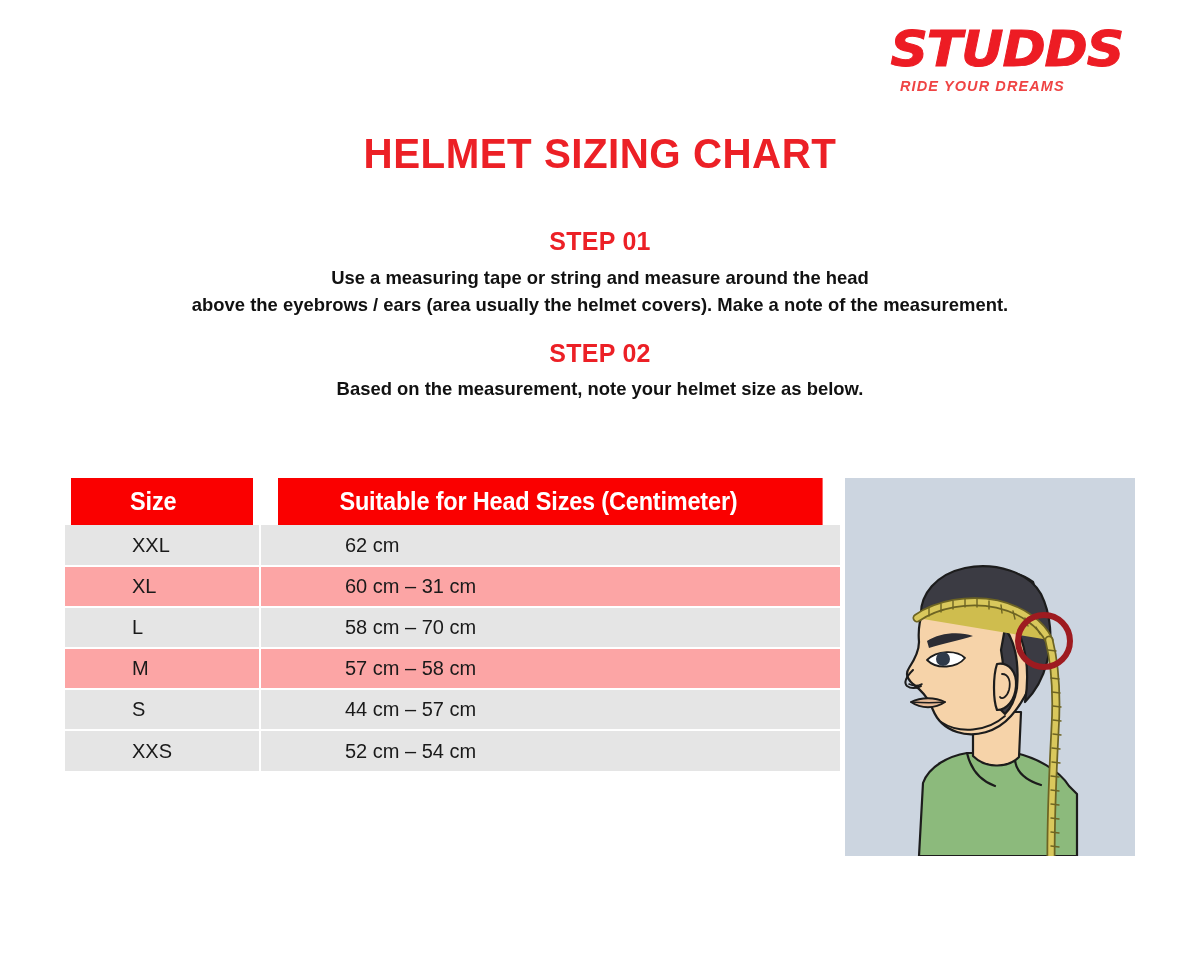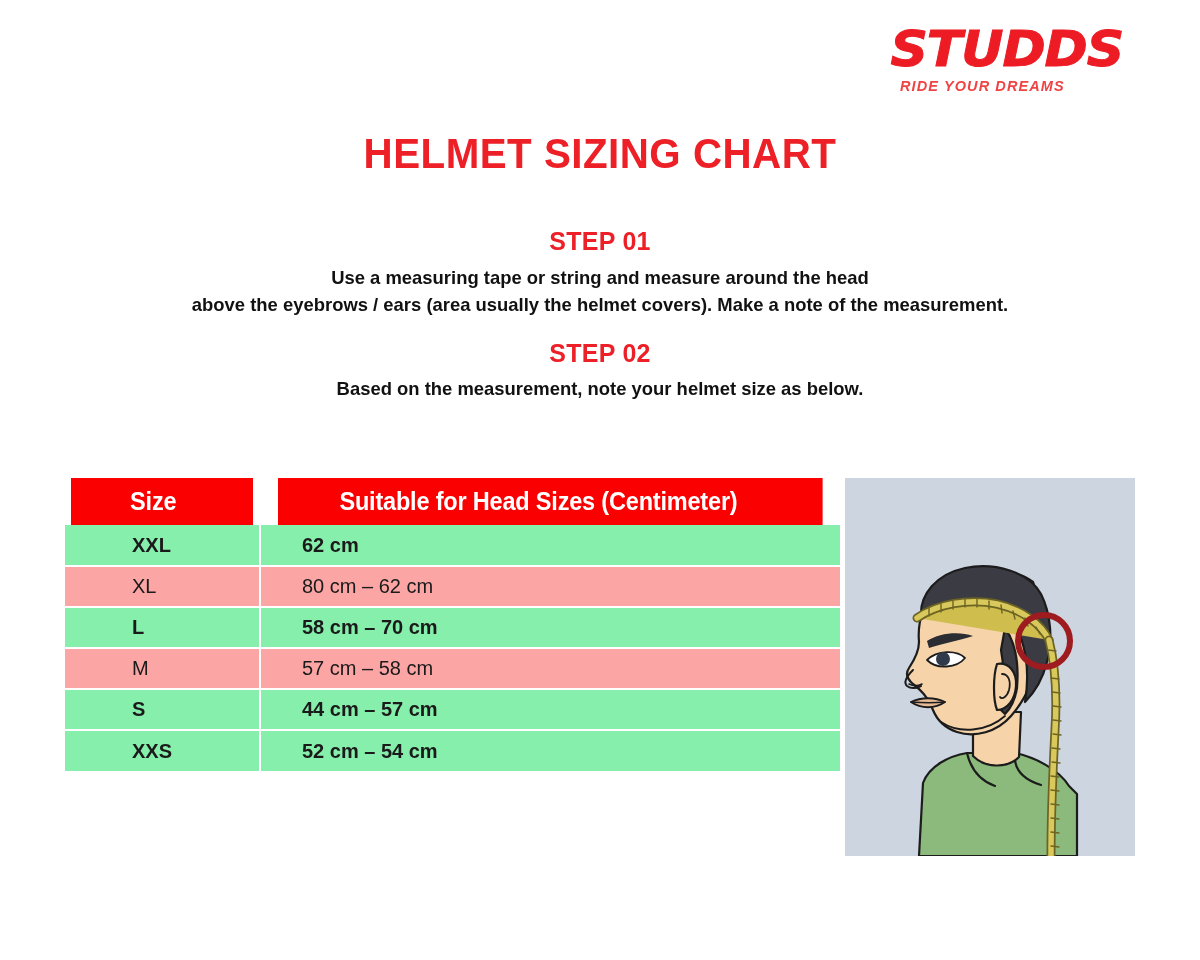--- a/index.html
+++ b/index.html
@@ -129,23 +129,23 @@
   table.size-table tbody td {
     height: 41px;
     font-family: "Liberation Sans", sans-serif;
     font-weight: 400;
     font-size: 20px;
     color: #1a1a1a;
     border-bottom: 2px solid #ffffff;
     vertical-align: middle;
   }
   table.size-table tbody td.cell-size  { padding-left: 67px; border-right: 2px solid #ffffff; }
-  table.size-table tbody td.cell-range { padding-left: 41px; }
-
-  table.size-table tbody tr.odd  td { background: #86efac; font-weight: bold; }
+  table.size-table tbody td.cell-range { padding-left: 84px; }
+
+  table.size-table tbody tr.odd  td { background: #e5e5e5; }
   table.size-table tbody tr.even td { background: #fca5a5; }
   table.size-table tbody tr:last-child td { border-bottom: none; }
 
   
   .illus-panel {
     position: absolute;
     left: 845px;
     top: 478px;
     width: 290px;
     height: 378px;
@@ -189,21 +189,21 @@
           <th class="th-range">Suitable for Head Sizes (Centimeter)</th>
         </tr>
       </thead>
       <tbody id="size-table-body">
           <tr class="odd">
             <td class="cell-size">XXL</td>
             <td class="cell-range">62 cm</td>
           </tr>
           <tr class="even">
             <td class="cell-size">XL</td>
-            <td class="cell-range">80 cm – 62 cm</td>
+            <td class="cell-range">60 cm – 31 cm</td>
           </tr>
           <tr class="odd">
             <td class="cell-size">L</td>
             <td class="cell-range">58 cm – 70 cm</td>
           </tr>
           <tr class="even">
             <td class="cell-size">M</td>
             <td class="cell-range">57 cm – 58 cm</td>
           </tr>
           <tr class="odd">

